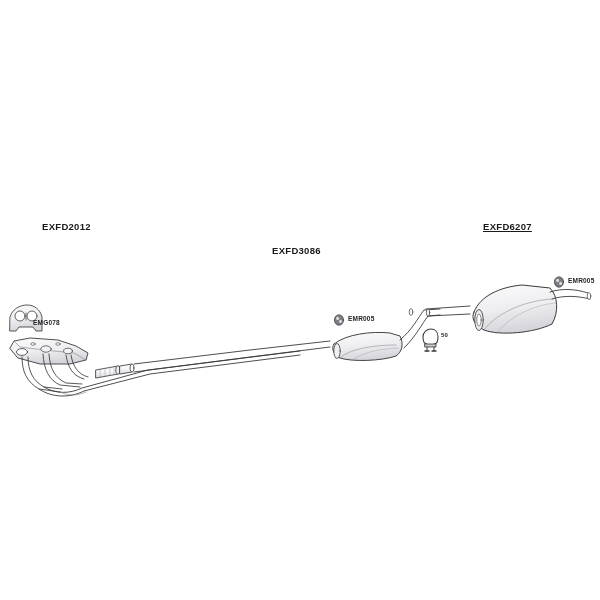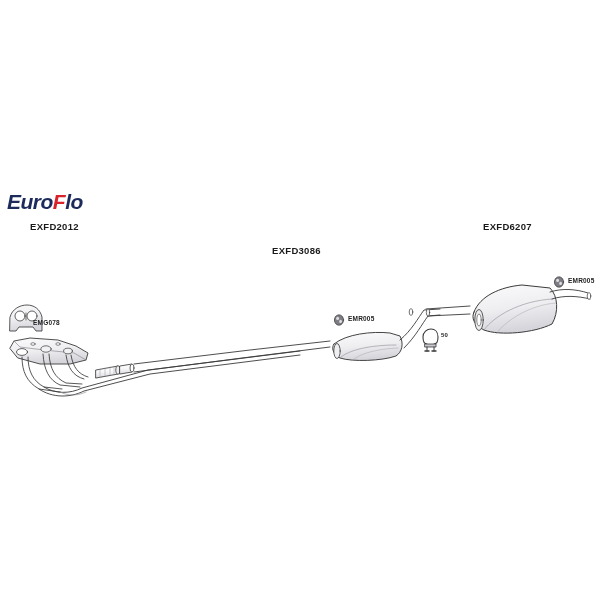--- a/index.html
+++ b/index.html
@@ -40,23 +40,23 @@
   .brand-lo { color: #1d2a5c; }
 
   .part-caption {
     position: absolute;
     font-size: 9.5px;
     font-weight: bold;
     color: #1a1a1a;
     letter-spacing: 0.3px;
     white-space: nowrap;
   }
-  .cap-front  { left: 19px;  top: 221px; padding-left: 11px; }
+  .cap-front  { left: 31px;  top: 221px; padding-left: 11px; }
   .cap-centre { left: 272px; top: 221px; margin-top: 24px; }
-  .cap-rear   { left: 483px; top: 221px; }
+  .cap-rear   { left: 483px; top: 221px; text-decoration: underline; }
 
   .acc-label {
     position: absolute;
     font-size: 6.5px;
     font-weight: bold;
     color: #222222;
     letter-spacing: 0.2px;
     white-space: nowrap;
   }
   .acc-gasket  { left: 33px;  top: 319px; }
@@ -183,23 +183,20 @@
         <path d="M427 344 C 424 344, 423 340, 423 337 C 423 332, 427 329, 431 329
                  C 435 329, 438 332, 438 337 C 438 340, 437 344, 434 344" fill="#ffffff" stroke-width="1.1"></path>
         <path d="M425 344 L 436 344 L 436 347 L 425 347 Z" fill="#c9c9cf" stroke-width="0.8"></path>
         <path d="M427 347 L 427 351 M434 347 L 434 351" stroke-width="1.0"></path>
         <path d="M425 351 L 429 351 M432 351 L 436 351" stroke-width="1.4"></path>
       </g>
 
     </g>
   </svg>
 
-  <div class="brand-logo">
-    <span class="brand-euro">Euro</span><span class="brand-f">F</span><span class="brand-lo">lo</span>
-  </div>
 
   <div class="part-caption cap-front">EXFD2012</div>
 
   <div class="part-caption cap-centre">EXFD3086</div>
 
   <div class="part-caption cap-rear">EXFD6207</div>
 
   <div class="acc-label acc-gasket">EMG078</div>
 
   <div class="acc-label acc-mount-1">EMR005</div>

